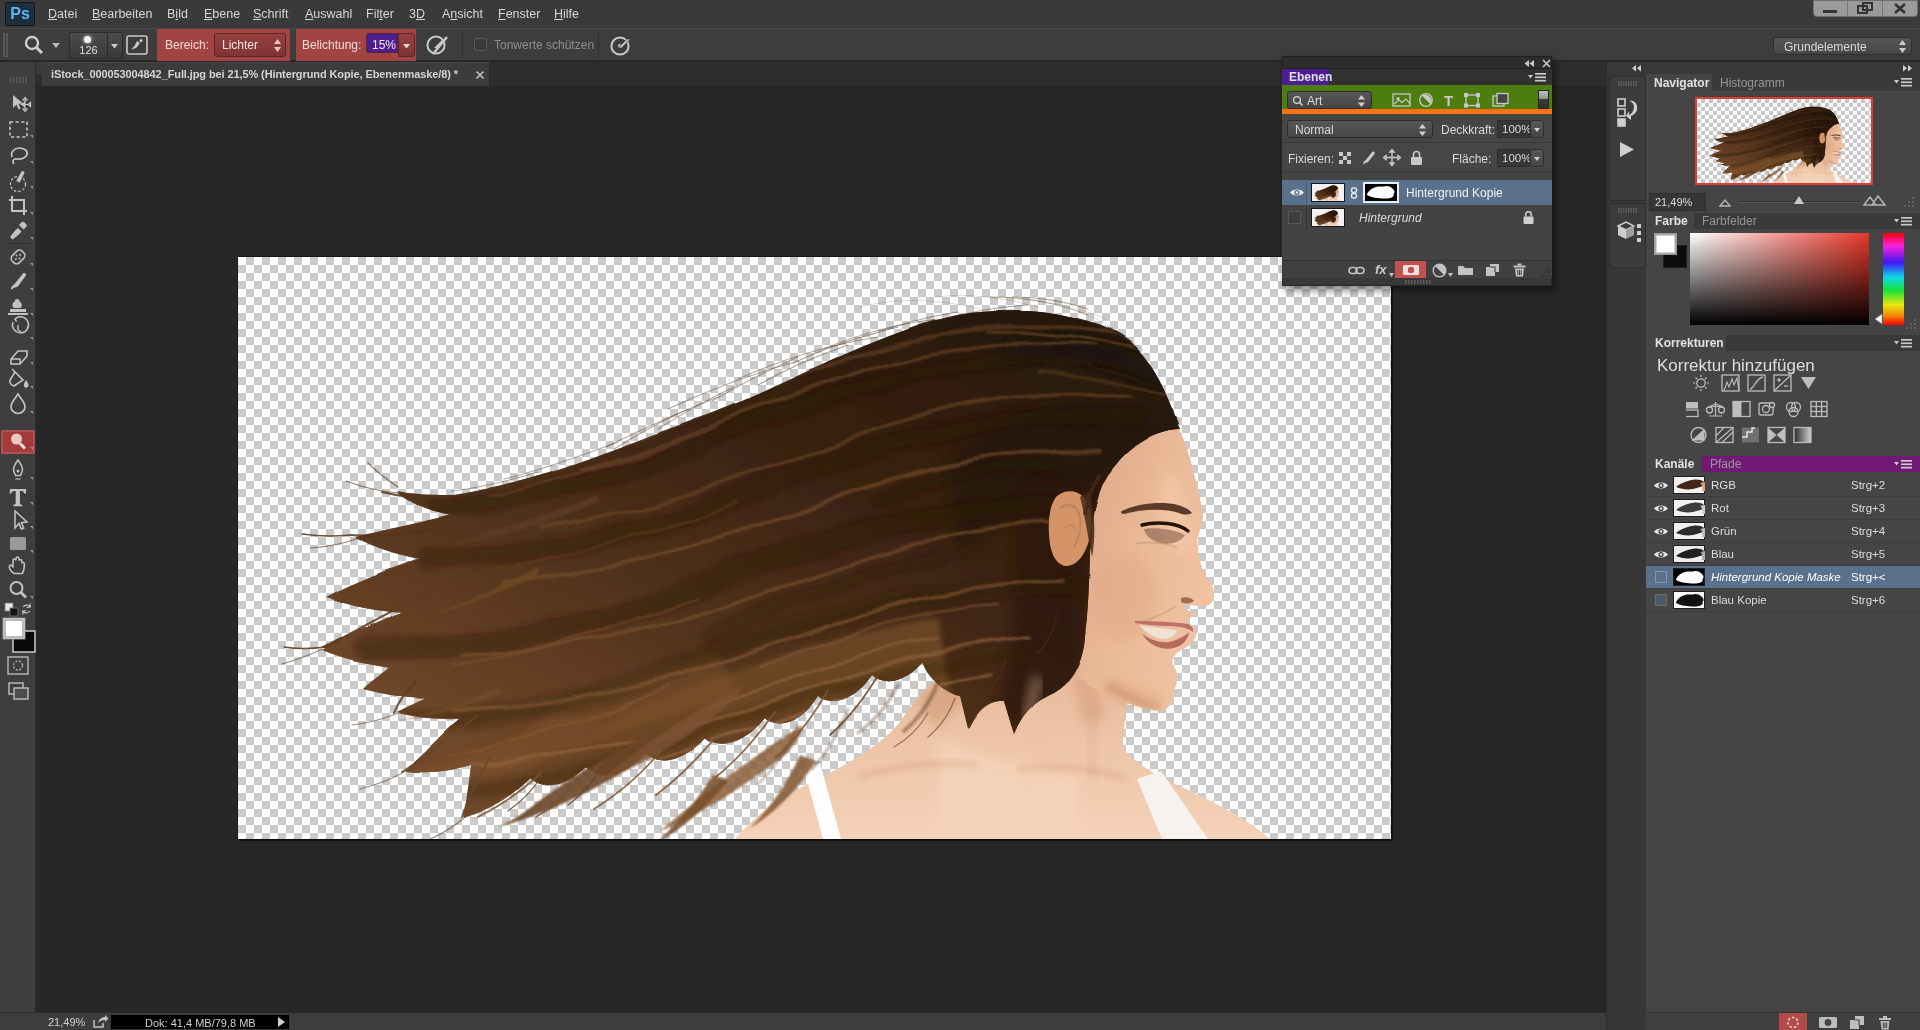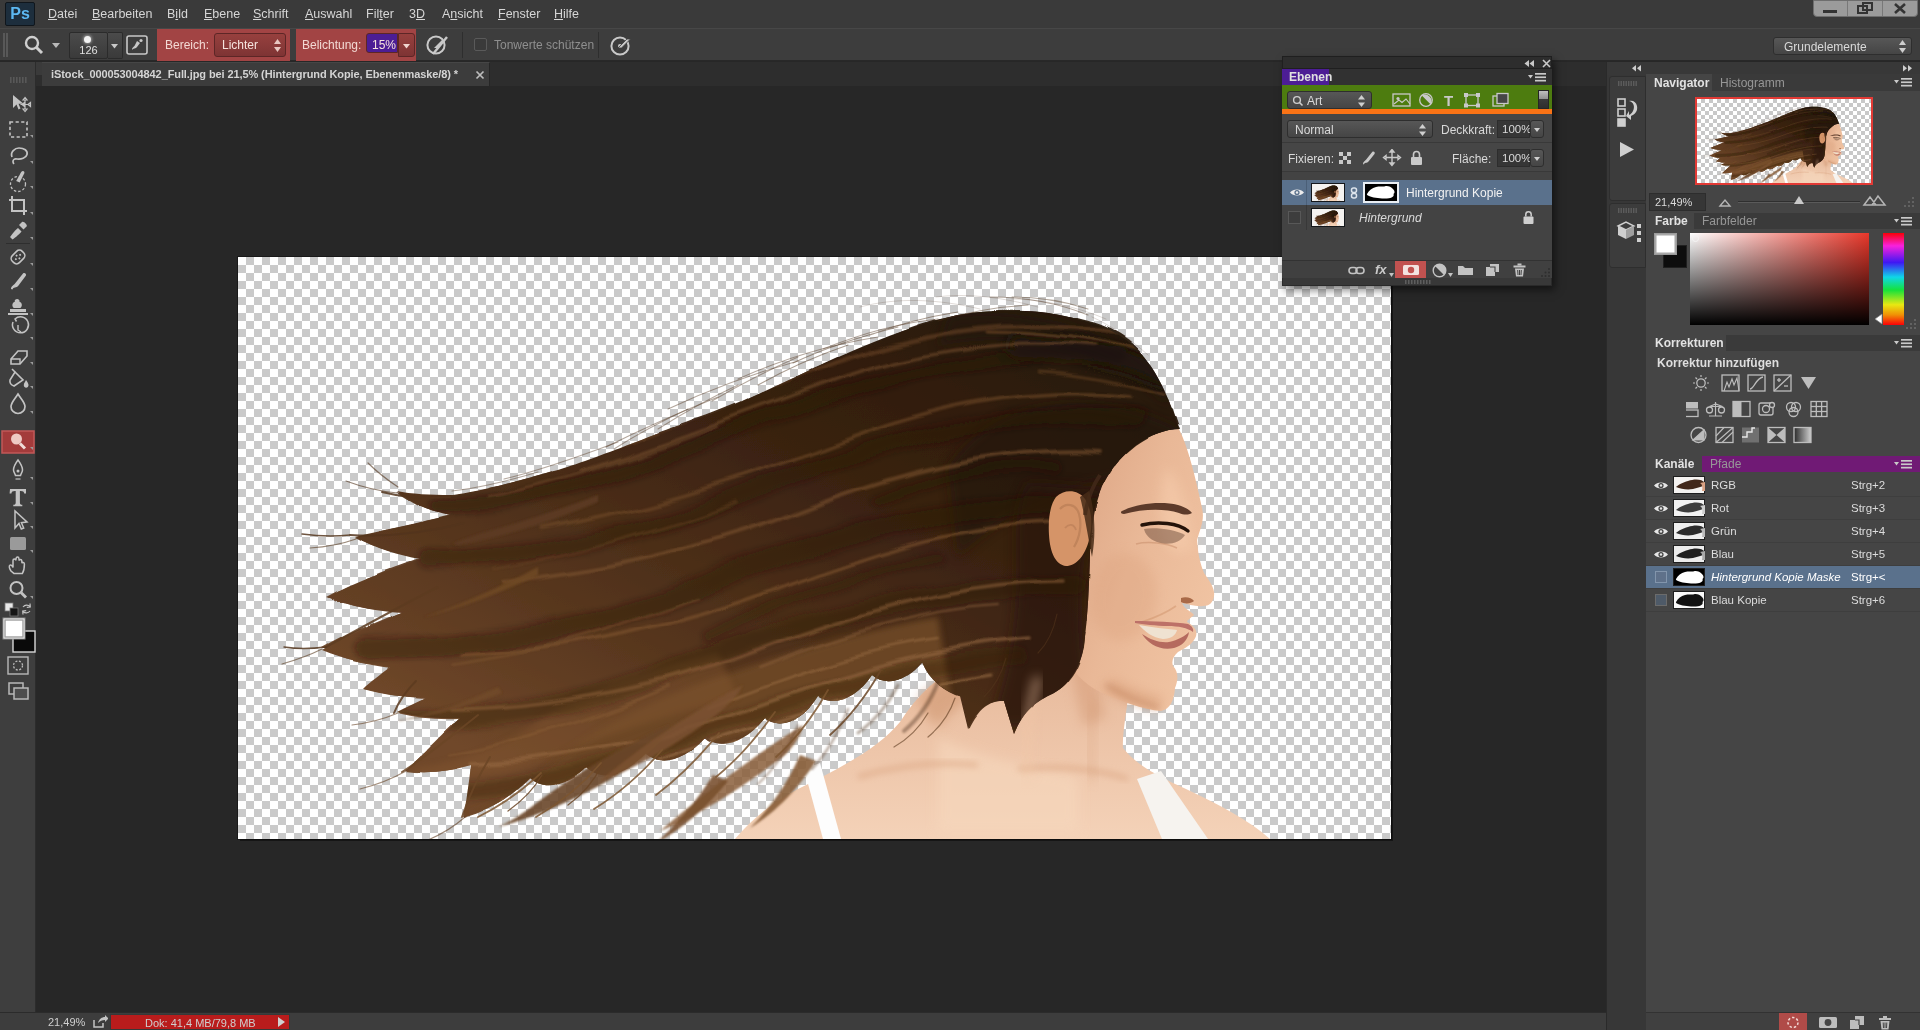--- a/index.html
+++ b/index.html
@@ -604,21 +604,21 @@
     <svg class="abs" style="right:8px;top:4px;" width="18" height="10" viewBox="0 0 18 10">
         <path d="M0 2 l5 0 -2.5 3.5 z" fill="#c9c9c9"></path>
         <g fill="#c9c9c9">
           <rect x="7" y="0" width="11" height="1.7"></rect>
           <rect x="7" y="3.4" width="11" height="1.7"></rect>
           <rect x="7" y="6.8" width="11" height="1.7"></rect>
         </g>
       </svg>
   </div>
   <div class="abs" style="left:0;top:289px;width:274px;height:105px;background:#454545;color:#dedede;">
-    <div class="abs" style="left:11px;top:5px;font-size:12px;font-weight:bold;">Korrektur hinzufügen</div>
+    <div class="abs" style="left:11px;top:5px;font-size:17px;font-weight:normal;">Korrektur hinzufügen</div>
     <svg class="abs" style="left:40px;top:22px;" width="200" height="78" viewBox="0 0 200 78">
       <g stroke="#bdbdbd" fill="none" stroke-width="1.3">
 
         <circle cx="15" cy="10" r="4.2"></circle>
           <g stroke-width="1.2">
             <line x1="15" y1="2" x2="15" y2="4"></line>
             <line x1="15" y1="16" x2="15" y2="18"></line>
             <line x1="7" y1="10" x2="9" y2="10"></line>
             <line x1="21" y1="10" x2="23" y2="10"></line>
             <line x1="9.5" y1="4.5" x2="11" y2="6"></line>
@@ -1065,19 +1065,19 @@
         </g>
       </svg>
   </div>
 </div>
 <div id="statusbar" class="abs">
   <span class="abs" style="left:48px;top:3px;">21,49%</span>
   <svg class="abs" style="left:92px;top:2px;" width="16" height="14" viewBox="0 0 16 14">
     <path d="M2 5 l0 7 9 0 0 -4" fill="none" stroke="#c4c4c4" stroke-width="1.5"></path>
     <path d="M6 8 c1 -4 4 -6 7 -6 l0 -2 3.5 3.5 -3.5 3.5 0 -2 c-3 0 -5 1 -7 3 z" fill="#c4c4c4"></path>
   </svg>
-  <div class="abs" style="left:110px;top:1px;width:180px;height:16px;background:#b91c1c;border:1px solid #383838;">
+  <div class="abs" style="left:110px;top:1px;width:180px;height:16px;background:#000000;border:1px solid #383838;">
     <span class="abs" style="left:34px;top:2px;">Dok: 41,4 MB/79,8 MB</span>
   </div>
   <svg class="abs" style="left:276px;top:3px;" width="10" height="12" viewBox="0 0 10 12">
       <path d="M2 1 l7 5 -7 5 z" fill="#d0d0d0"></path>
     </svg>
 </div>
 
 </body></html>

